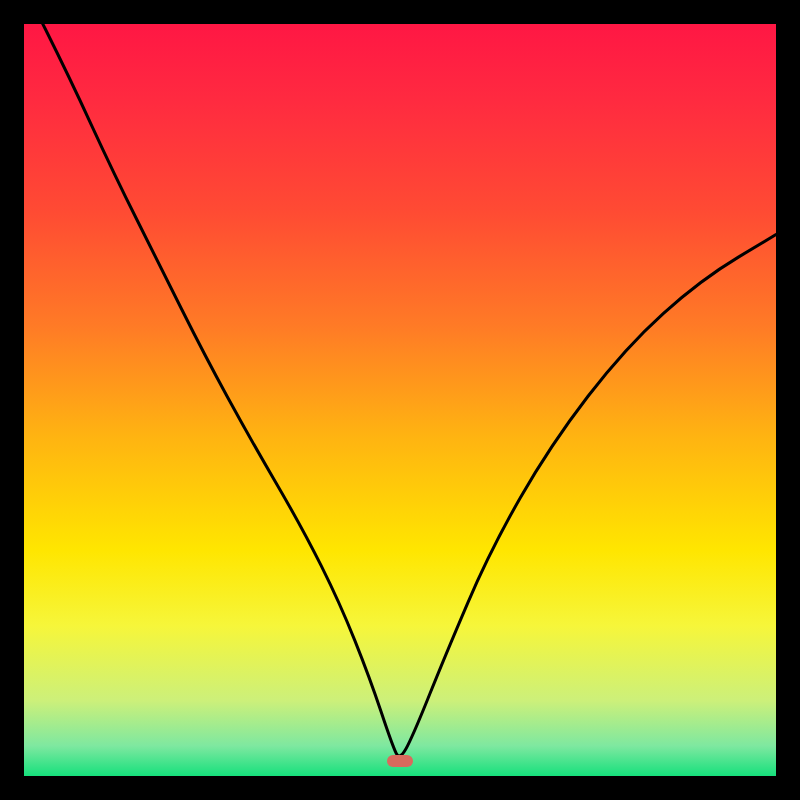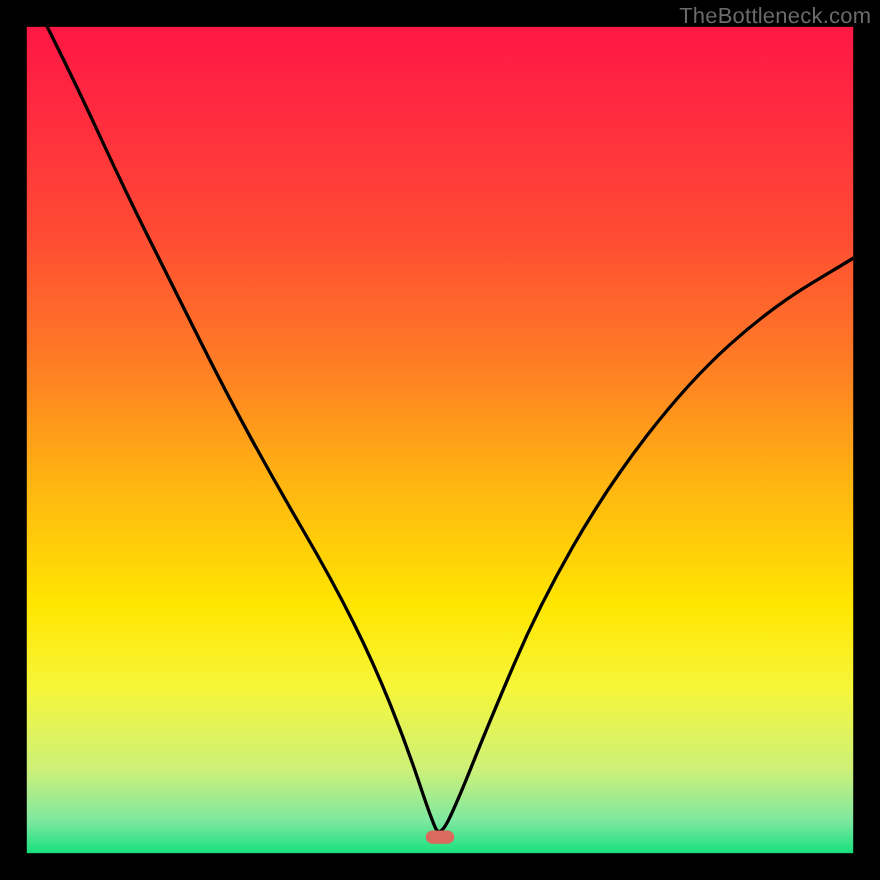--- a/index.html
+++ b/index.html
@@ -58,14 +58,13 @@
             <stop offset="90%" stop-color="#ccf07a"></stop>
             <stop offset="96%" stop-color="#7ee8a0"></stop>
             <stop offset="100%" stop-color="#16e07c"></stop>
           </linearGradient>
       </defs>
       <rect id="bg-rect" x="0" y="0" width="752" height="752" fill="url(#bg-grad)"></rect>
       <path id="curve-path" fill="none" stroke-width="3" stroke-linecap="round" stroke-linejoin="round" d="M 0 -37.60000000000002 Q 0 -37.60000000000002 22.56 7.519999999999982 Q 45.12 52.639999999999986 67.67999999999999 101.51999999999998 Q 90.24 150.39999999999998 112.79999999999998 195.51999999999998 Q 135.35999999999999 240.64 157.92 285.76 Q 180.48 330.87999999999994 203.04 372.23999999999995 Q 225.6 413.59999999999997 251.92000000000002 458.71999999999997 Q 278.24 503.84 297.03999999999996 541.4399999999999 Q 315.84 579.04 330.88 616.64 Q 345.92 654.24 357.20000000000005 688.0799999999999 Q 368.48 721.92 372.24 729.44 Q 376 736.96 383.52 721.9200000000001 Q 391.04 706.88 406.08000000000004 669.28 Q 421.12000000000006 631.68 443.68000000000006 579.04 Q 466.24 526.4 496.32 473.76 Q 526.4 421.12 564 372.24 Q 601.6 323.36 639.2 289.52 Q 676.8000000000001 255.67999999999995 714.4000000000001 233.12 T 752 210.56000000000006" stroke="#000000"></path>
       <rect id="marker-rect" rx="6" ry="6" height="12" width="26" x="363" y="730.96" fill="#d96a5d"></rect>
     </svg>
   </div>
-  <div class="attrib">TheBottleneck.com</div>
 </div>
 
 </body></html>

